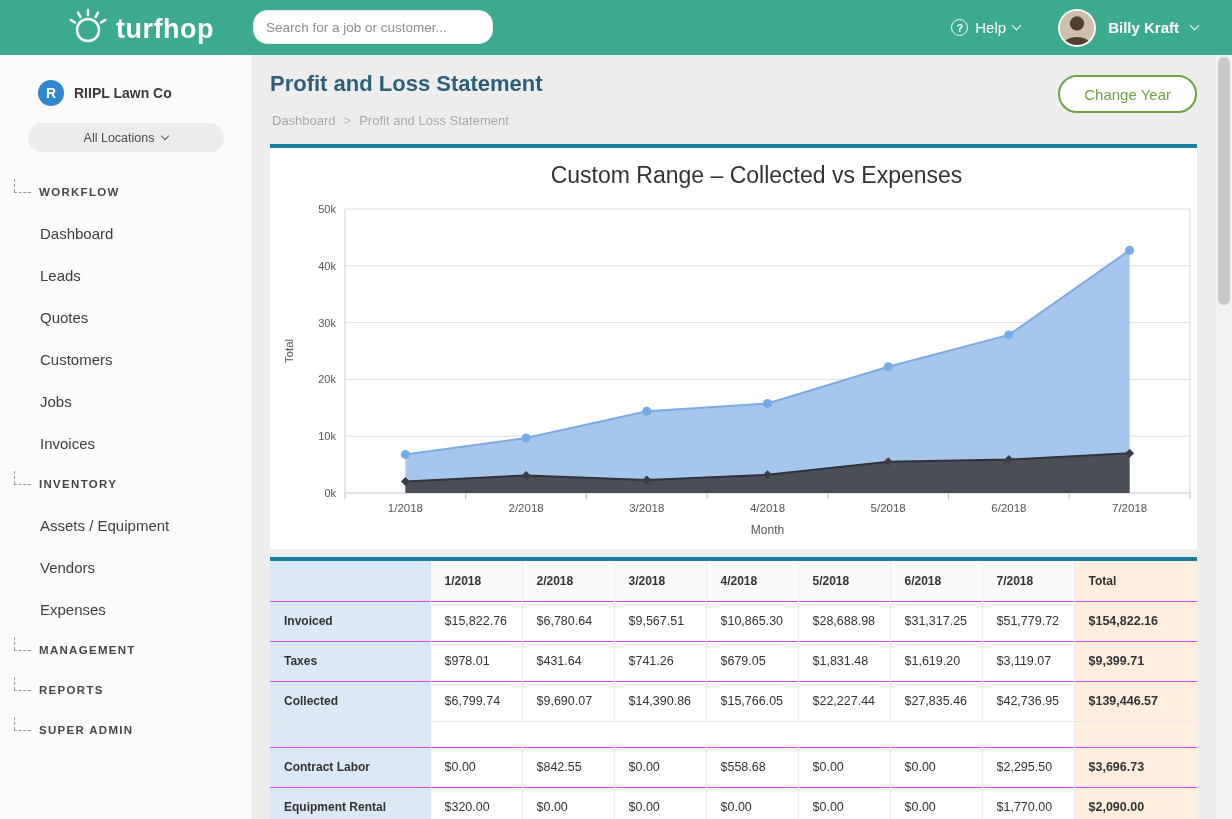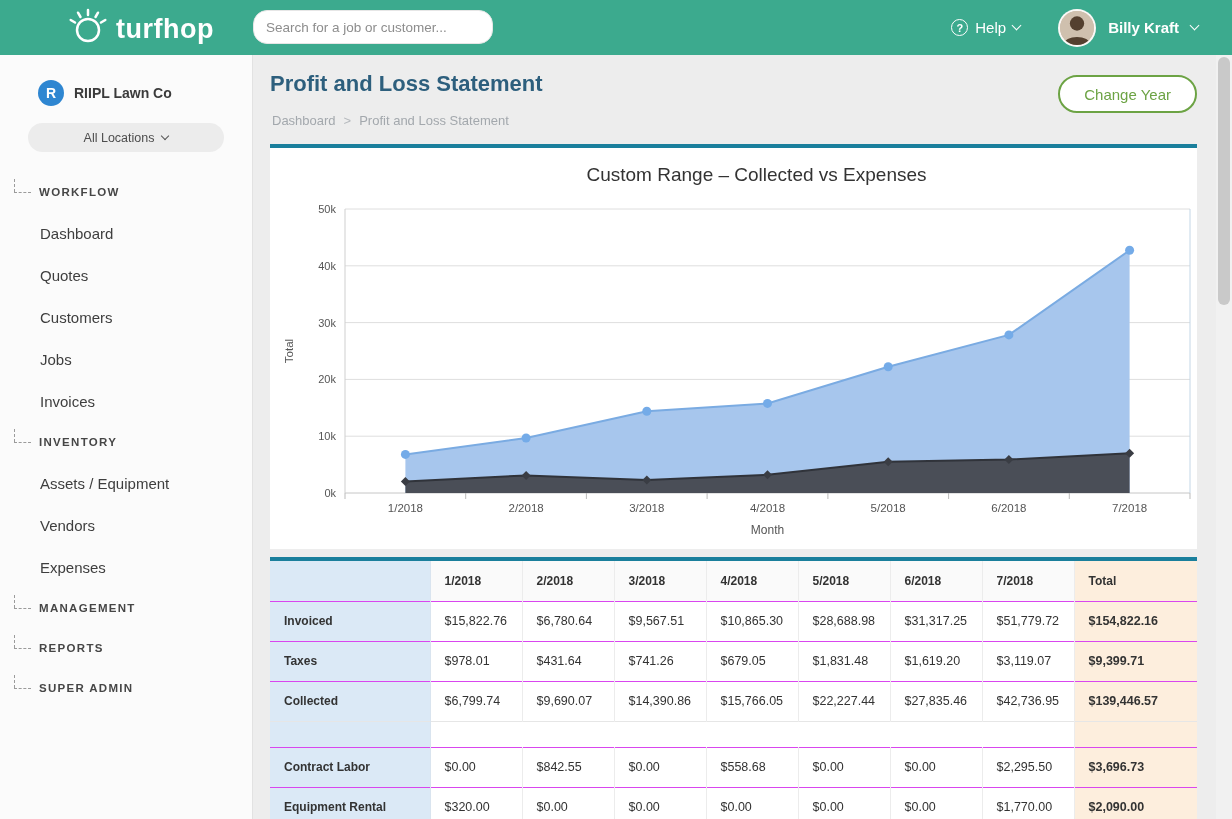--- a/index.html
+++ b/index.html
@@ -45,21 +45,21 @@
   .main{position:absolute;top:55px;left:253px;right:16px;bottom:0;background:#ededed;overflow:hidden;}
   .page-head{position:relative;height:89px;}
   .page-title{position:absolute;left:17px;top:16px;font-size:22px;font-weight:600;color:var(--title-color);}
   .breadcrumb{position:absolute;left:19px;top:58px;font-size:13px;color:#a3a8ad;display:flex;gap:8px;align-items:center;}
   .crumb{cursor:pointer;}
   .crumb-sep{color:#b5b9bd;}
   .change-year-btn{position:absolute;right:19px;top:20px;height:38px;padding:0 24px;background:#ffffff;border:2px solid var(--button-green);border-radius:19px;color:var(--button-green);font-size:15px;font-family:"Liberation Sans",sans-serif;cursor:pointer;}
 
   
   .chart-card{margin:0 19px 8px 17px;background:#fff;border-top:4px solid var(--accent-teal);height:405px;}
-  .chart-title{padding-top:14px;line-height:26px;text-align:center;font-size:19px;color:#333;margin-left:46px;}
+  .chart-title{padding-top:14px;line-height:26px;text-align:center;font-size:23px;color:#333;margin-left:46px;}
   #chart-svg{display:block;}
   #chart-svg text{font-family:"Liberation Sans",sans-serif;}
 
   
   .table-card{margin:0 19px 0 17px;background:#fff;border-top:4px solid var(--accent-teal);}
   #pl-table{width:100%;border-collapse:collapse;font-size:12.5px;color:#333;table-layout:fixed;}
   #pl-table th,#pl-table td{height:40px;padding:0 8px 0 14px;text-align:left;border-top:1px solid #d946ef;border-right:1px solid #ececec;white-space:nowrap;overflow:hidden;}
   #pl-table thead th{border-top:none;font-size:12px;font-weight:700;background:#fafafa;}
   #pl-table .label-col{background:var(--label-col-bg);font-size:12px;font-weight:700;border-right:1px solid #d9e4ef;}
   #pl-table .total-col{background:var(--total-col-bg);font-weight:700;border-right:none;}
@@ -119,20 +119,21 @@
     <div class="location-pill">
       <span>All Locations</span>
       <span class="chev"></span>
     </div>
     <nav class="nav" id="sidebar-nav">
         <div class="nav-section">
           <span class="dash"></span>
           <span>WORKFLOW</span>
         </div>
         <div class="nav-item">Dashboard</div>
+        <div class="nav-item">Leads</div>
         <div class="nav-item">Quotes</div>
         <div class="nav-item">Customers</div>
         <div class="nav-item">Jobs</div>
         <div class="nav-item">Invoices</div>
         <div class="nav-section">
           <span class="dash"></span>
           <span>INVENTORY</span>
         </div>
         <div class="nav-item">Assets / Equipment</div>
         <div class="nav-item">Vendors</div>

